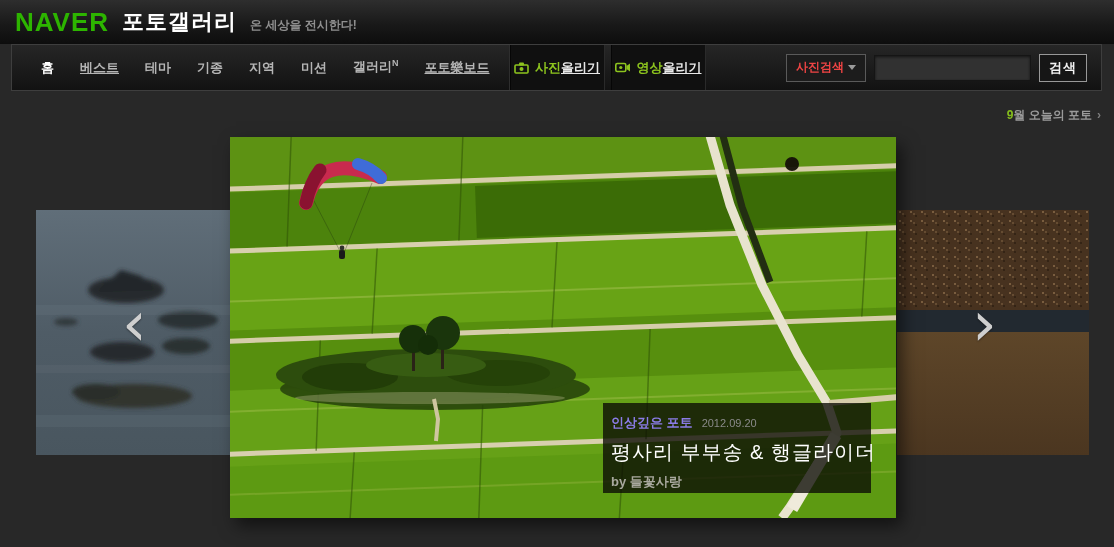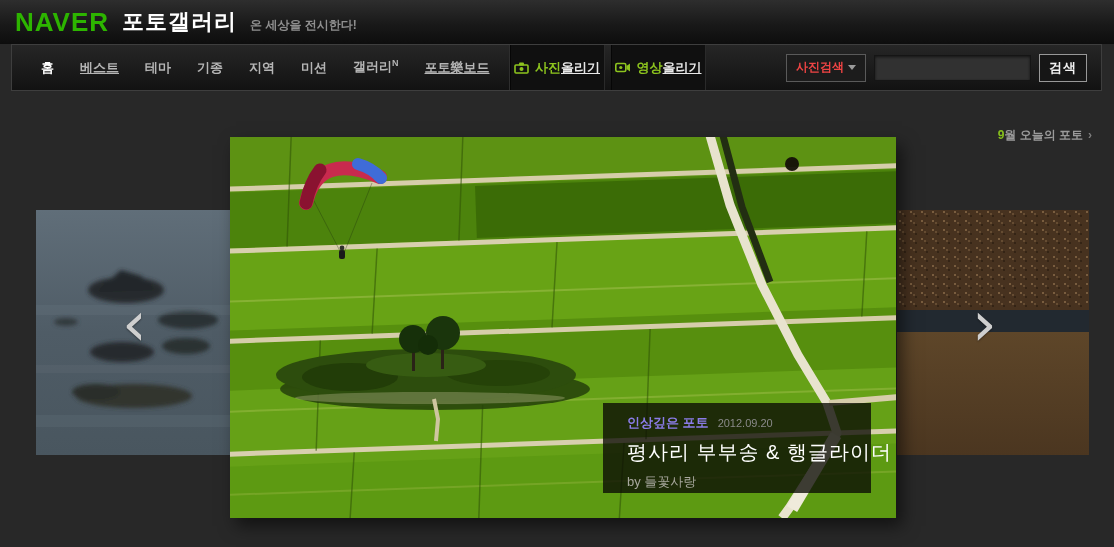--- a/index.html
+++ b/index.html
@@ -54,21 +54,21 @@
   .search-input {
     width:157px; height:26px; background:#313131; border:1px solid #151515;
     box-shadow:inset 0 1px 3px rgba(0,0,0,.6); color:#ddd; font-size:13px; padding:0 6px; outline:none;
   }
   .search-btn {
     width:48px; height:28px; background:#161616; border:1px solid #989898;
     color:#f2f2f2; font-size:13px; font-weight:bold; cursor:pointer; letter-spacing:1px;
   }
 
   
-  .promo { position:absolute; top:107px; right:22px; font-size:12px; font-weight:bold; color:#9a9a9a; cursor:pointer;margin-top:20px; }
+  .promo { position:absolute; top:107px; right:13px; font-size:12px; font-weight:bold; color:#9a9a9a; cursor:pointer; }
   .promo .month { color:#86bf1c; }
   .promo .arrow { color:#7d7d7d; margin-left:5px; }
 
   
   .thumb { position:absolute; top:210px; height:245px; overflow:hidden; }
   .thumb-left  { left:36px;  width:194px; }
   .thumb-right { left:897px; width:192px; }
   .thumb svg { display:block; width:100%; height:100%; }
 
   .photo-main {
@@ -80,27 +80,27 @@
   .nav-arrow {
     position:absolute; top:293px; font-size:62px; line-height:62px; color:#cfcfcf;
     cursor:pointer; text-shadow:0 1px 2px rgba(0,0,0,.4); user-select:none;
     font-family:"DejaVu Sans",sans-serif;
   }
   .arrow-prev { left:122px; }
   .arrow-next { left:972px; }
 
   .caption {
     position:absolute; left:373px; top:266px; width:268px; height:90px;
-    background:rgba(10,10,4,.78); padding:11px 0 0 24px;
+    background:rgba(10,10,4,.78); padding:11px 0 0 8px;
   }
   .cap-row1 { display:flex; align-items:baseline; }
   .badge { color:#8b7ce8; font-size:13px; font-weight:bold; }
   .cap-date { color:#8a8a8a; font-size:11px; margin-left:9px; }
   .cap-title { color:#ffffff; font-size:20px; margin-top:7px; letter-spacing:1px; white-space:nowrap; }
-  .cap-author { color:#a8a89e; font-size:13px; margin-top:7px; }
+  .cap-author { color:#a8a89e; font-size:13px; margin-top:7px;font-weight:bold; }
 </style>
 </head>
 <body>
 
 <div class="topbar">
   <span class="logo">NAVER</span>
   <span class="site-title">포토갤러리</span>
   <span class="tagline">온 세상을 전시한다!</span>
 </div>
 

